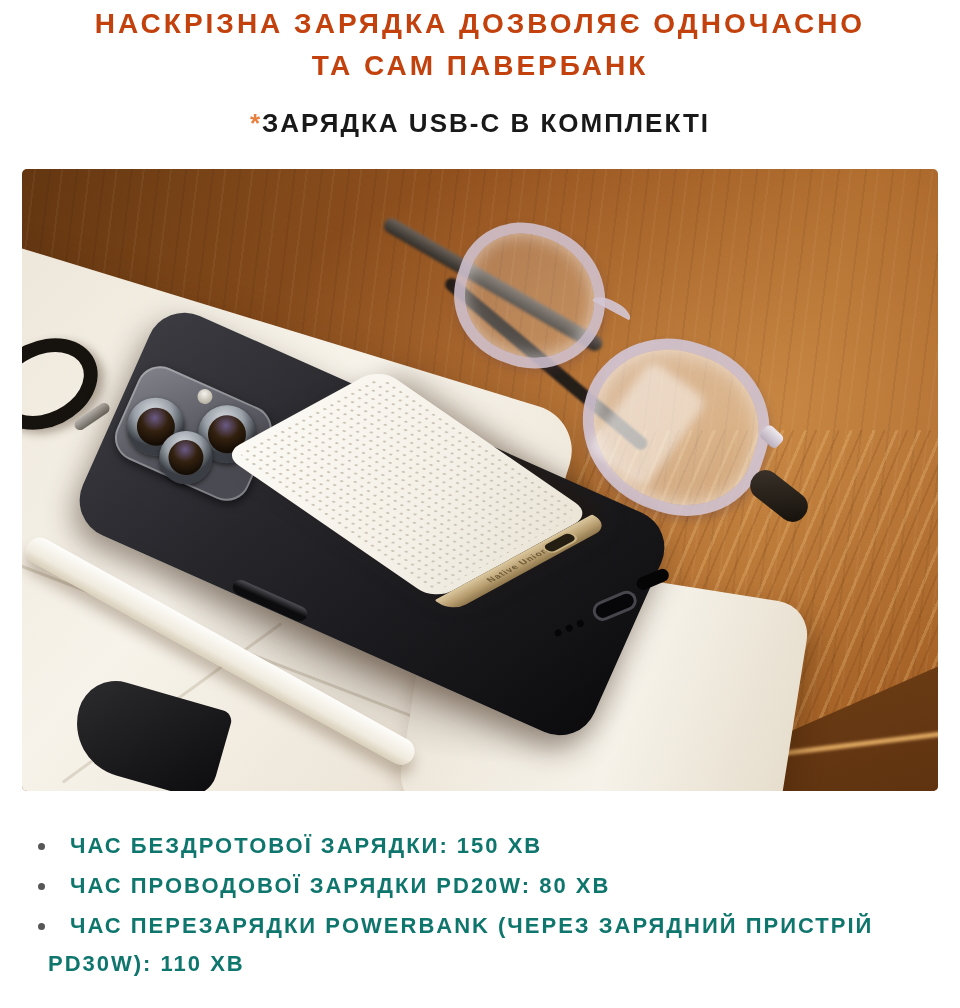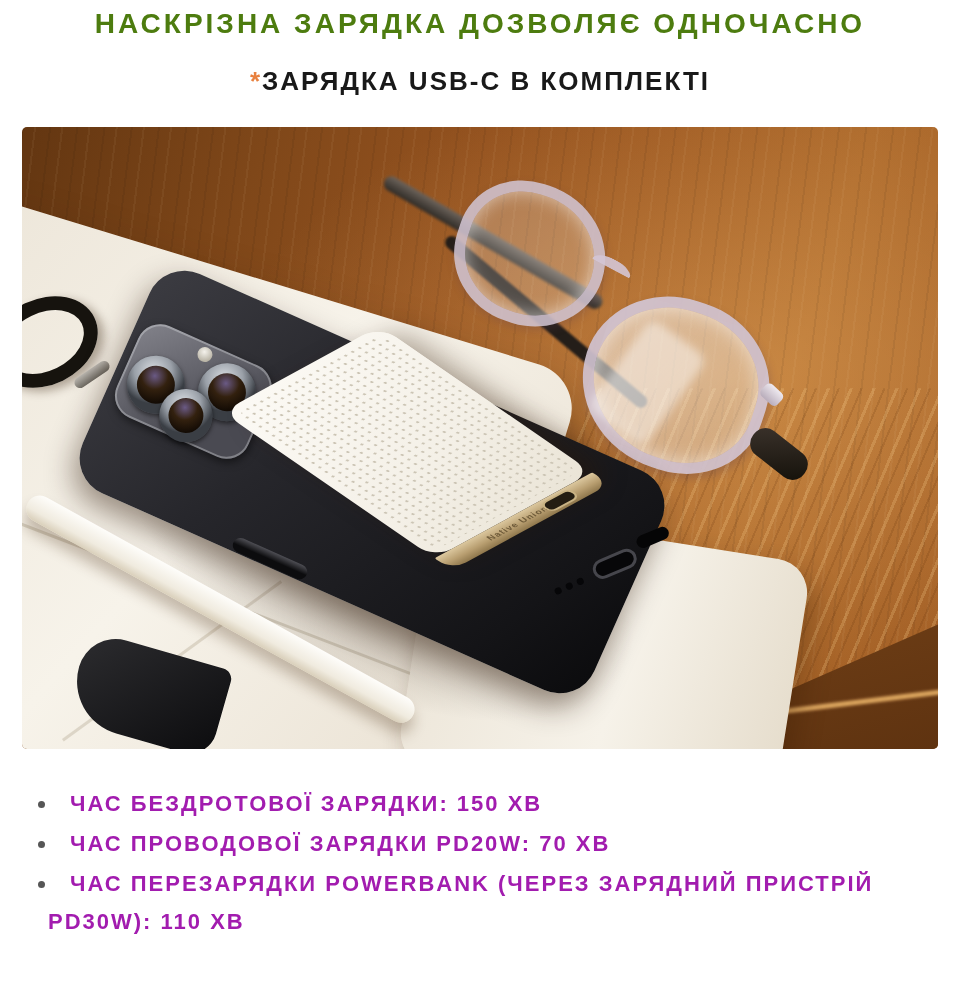--- a/index.html
+++ b/index.html
@@ -9,21 +9,21 @@
     background:#ffffff;
     font-family:"Liberation Sans", sans-serif;
     -webkit-font-smoothing:antialiased;
   }
 
   
   .heading {
     padding-top:3px;
     text-align:center;
     font-size:28px; font-weight:700; letter-spacing:3px;
-    line-height:42px; color:#4d7c0f;
+    line-height:42px; color:#c2410c;
   }
   .heading span { display:block; }
 
   .note {
     margin-top:21px;
     text-align:center;
     font-size:26px; font-weight:700; letter-spacing:2px;
     color:#191919; line-height:31px;
   }
   .note .ast { color:#e8813f; }
@@ -194,32 +194,33 @@
     transform-origin:0 50%; transform:rotate(29deg);
     background:linear-gradient(180deg,#fefdfa 0%, #f0ebdf 65%, #d9cfba 100%);
     box-shadow:4px 10px 14px rgba(70,40,10,0.28);
   }
 
   
   .specs { list-style:none; margin:36px 0 0 8px; width:880px; }
   .specs li {
     position:relative; padding-left:40px; text-indent:22px;
     font-size:22px; font-weight:700; letter-spacing:2px;
-    line-height:38px; color:#a21caf; margin-bottom:2px;
+    line-height:38px; color:#0f766e; margin-bottom:2px;
   }
   .specs li .dot {
     position:absolute; left:30px; top:16px; width:7px; height:7px;
     border-radius:50%; background:#565656; text-indent:0;
   }
 </style>
 </head>
 <body>
 
 <h1 class="heading">
   <span>НАСКРІЗНА ЗАРЯДКА ДОЗВОЛЯЄ ОДНОЧАСНО</span>
+  <span>ТА САМ ПАВЕРБАНК</span>
 </h1>
 
 <p class="note"><span class="ast">*</span><span>ЗАРЯДКА USB-C В КОМПЛЕКТІ</span></p>
 
 <figure class="photo">
   <div class="grain"></div>
   <div class="grain-br"></div>
   <div class="desk-edge"></div>
   <div class="desk-edge-light"></div>
 
@@ -273,15 +274,15 @@
       <div class="pb-brand">Native Union</div>
       <div class="pb-port"></div>
     </div>
   </div>
 
   <div class="stylus"></div>
 </figure>
 
 <ul class="specs">
   <li><span class="dot"></span><span>ЧАС БЕЗДРОТОВОЇ ЗАРЯДКИ: 150 ХВ</span></li>
-  <li><span class="dot"></span><span>ЧАС ПРОВОДОВОЇ ЗАРЯДКИ PD20W: 70 ХВ</span></li>
+  <li><span class="dot"></span><span>ЧАС ПРОВОДОВОЇ ЗАРЯДКИ PD20W: 80 ХВ</span></li>
   <li><span class="dot"></span><span>ЧАС ПЕРЕЗАРЯДКИ POWERBANK (ЧЕРЕЗ ЗАРЯДНИЙ ПРИСТРІЙ PD30W): 110 ХВ</span></li>
 </ul>
 
 </body></html>

